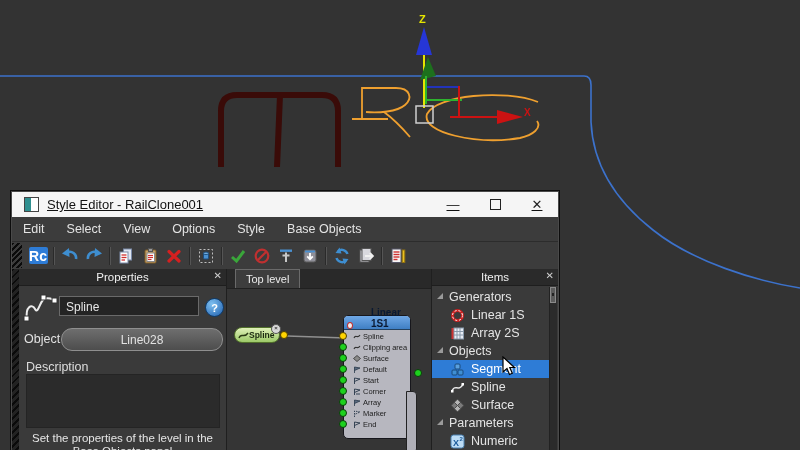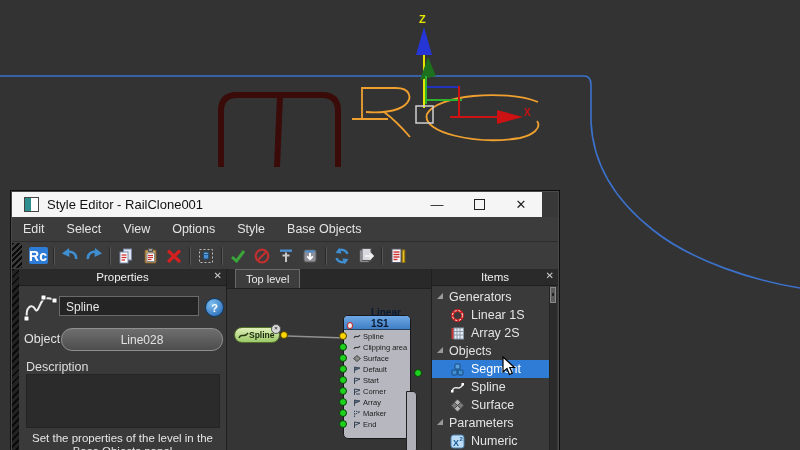--- a/index.html
+++ b/index.html
@@ -10,22 +10,22 @@
   }
   
   #scene{position:absolute;left:0;top:0;}
 
   
   .window{
     position:absolute;left:10px;top:190px;width:548px;height:300px;
     background:#383838;border:1px solid #0d0d0d;box-shadow:0 0 0 1px #4a4a4a inset;
   }
   .titlebar{
-    position:absolute;left:1px;top:1px;right:17px;height:25px;
-    background:#f5f5f5;display:flex;align-items:center;color:#111;font-size:13px;
+    position:absolute;left:1px;top:1px;right:1px;height:25px;
+    background:#f5f5f5;display:flex;align-items:center;color:#111;font-size:13px;text-decoration:underline;
   }
   .title-icon{width:13px;height:13px;margin:0 8px 0 12px;border:1px solid #444;
     background:linear-gradient(90deg,#2f8f8f 0 6px,#ffffff 6px);}
   .win-controls{margin-left:auto;display:flex;height:100%;}
   .win-btn{width:42px;display:flex;align-items:center;justify-content:center;
     font-size:13px;color:#222;cursor:default;}
   .max-box{width:9px;height:9px;border:1.2px solid #222;}
   .menubar{
     position:absolute;left:1px;top:26px;right:1px;height:25px;background:#3c3c3c;
     display:flex;align-items:center;color:#e4e4e4;font-size:12.5px;

